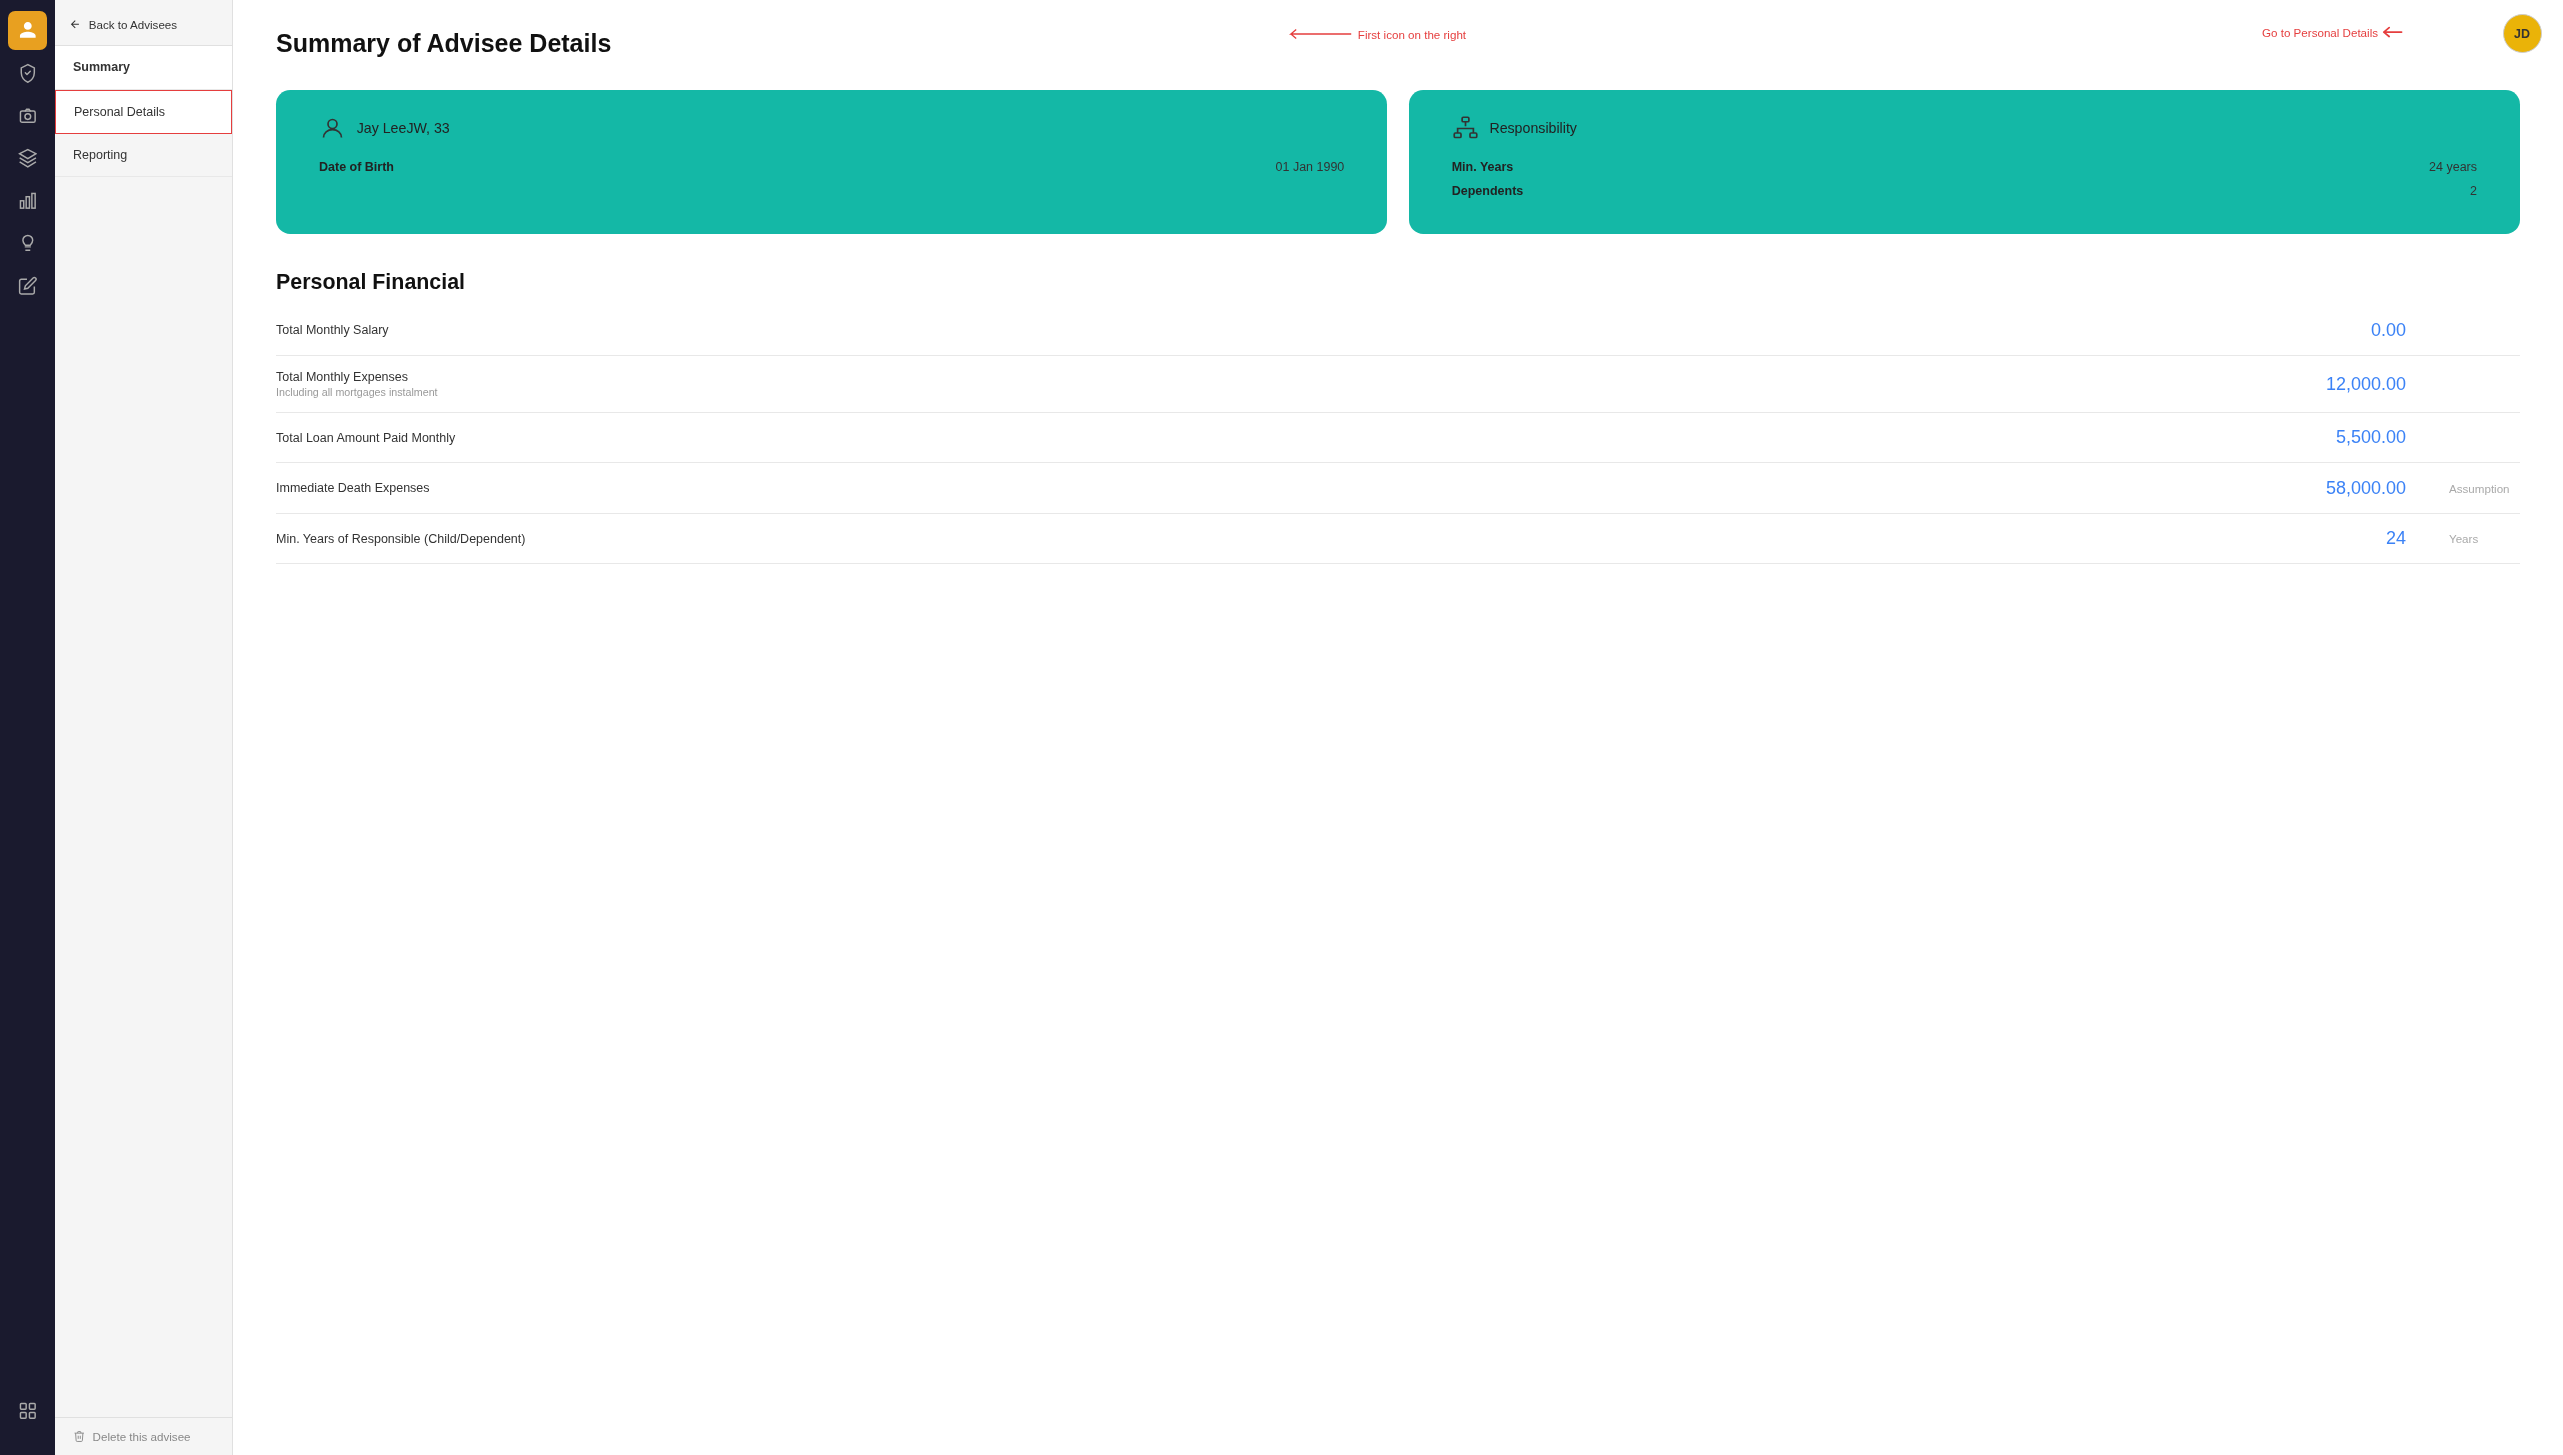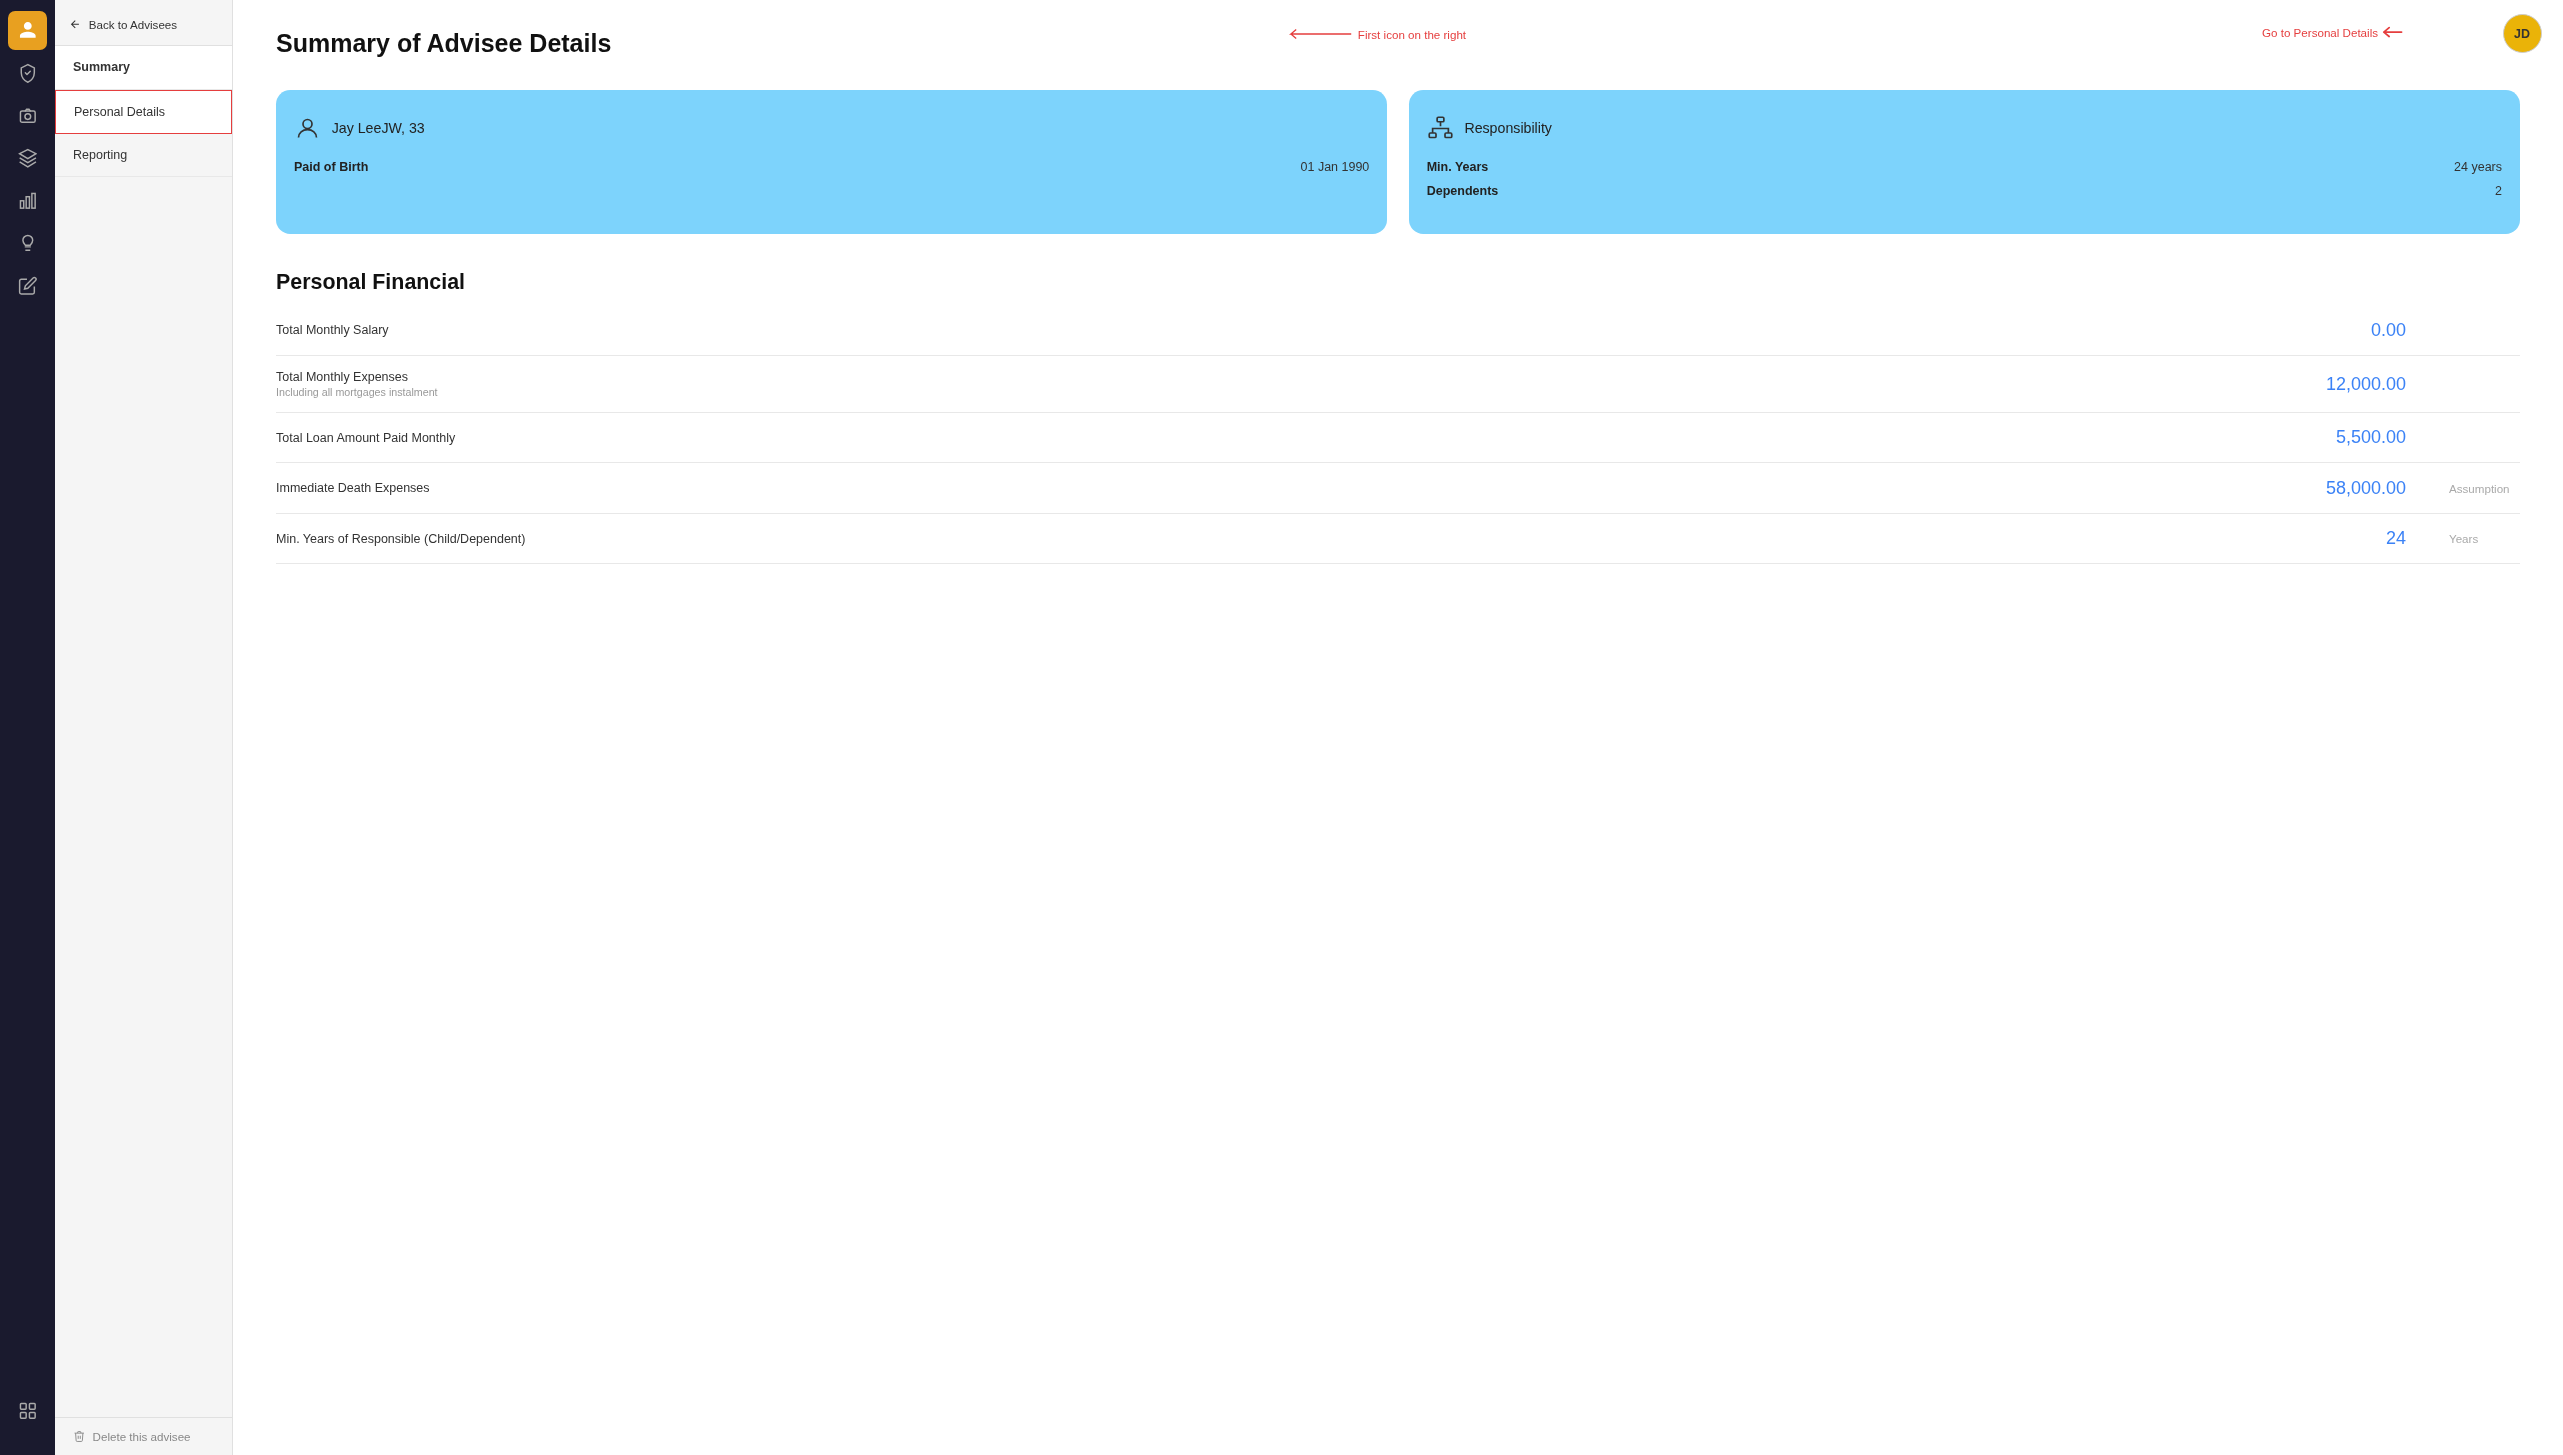--- a/index.html
+++ b/index.html
@@ -114,23 +114,23 @@
       margin-bottom: 32px;
     }
 
     
     .cards-row {
       display: flex;
       gap: 21.4px;
       margin-bottom: 36px;
     }
     .card {
-      background: #7dd3fc;
+      background: #14b8a6;
       border-radius: 14.2px;
-      padding: 25px 18px;
+      padding: 25px 43px;
       flex: 1;
     }
     .card-header {
       display: flex;
       align-items: center;
       gap: 10.7px;
       margin-bottom: 18px;
     }
     .card-name {
       font-size: 14.2px;
@@ -321,21 +321,21 @@
 
       <div class="card">
         <div class="card-header">
           <svg width="27" height="27" viewBox="0 0 24 24" fill="none" stroke="#333" stroke-width="1.5">
             <circle cx="12" cy="8" r="4"></circle>
             <path d="M4 20c0-4 3.6-7 8-7s8 3 8 7"></path>
           </svg>
           <span class="card-name">Jay LeeJW, 33</span>
         </div>
         <div class="card-row">
-          <span class="card-label">Paid of Birth</span>
+          <span class="card-label">Date of Birth</span>
           <span class="card-value">01 Jan 1990</span>
         </div>
       </div>
 
       <div class="card">
         <div class="card-header">
           <svg width="27" height="27" viewBox="0 0 24 24" fill="none" stroke="#333" stroke-width="1.5">
             <rect x="9" y="2" width="6" height="4" rx="1"></rect>
             <rect x="2" y="16" width="6" height="4" rx="1"></rect>
             <rect x="16" y="16" width="6" height="4" rx="1"></rect>

